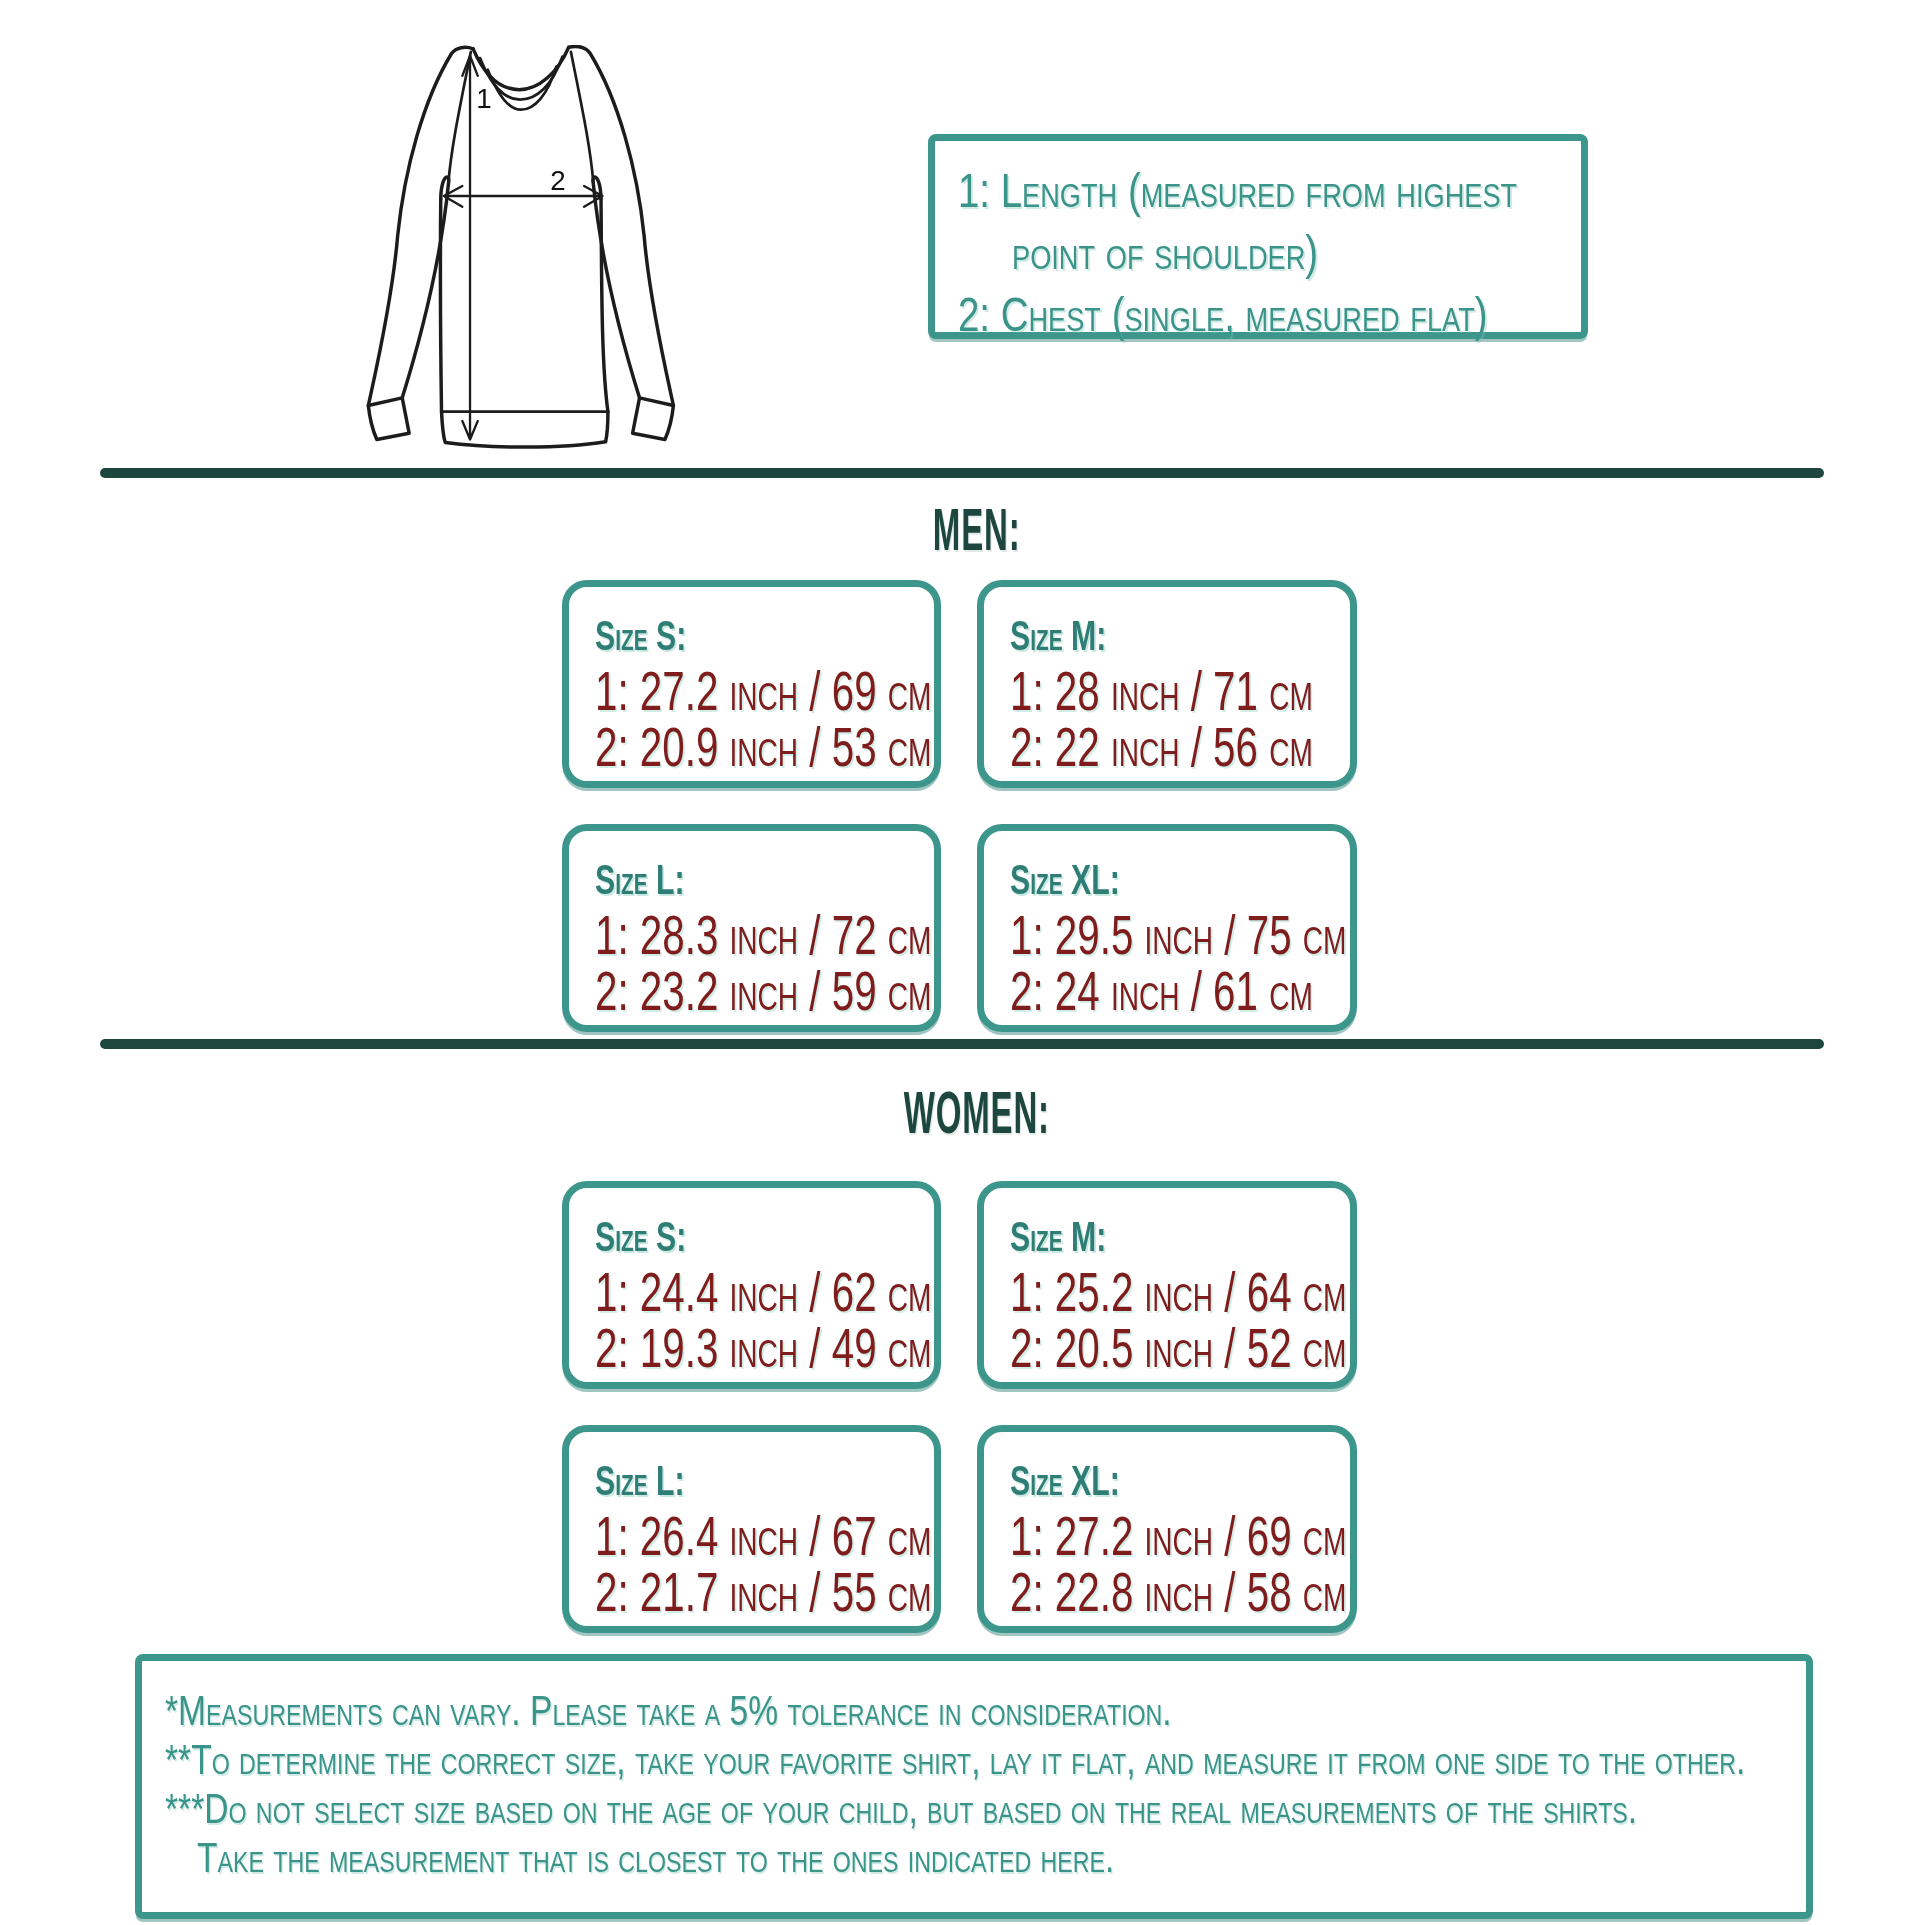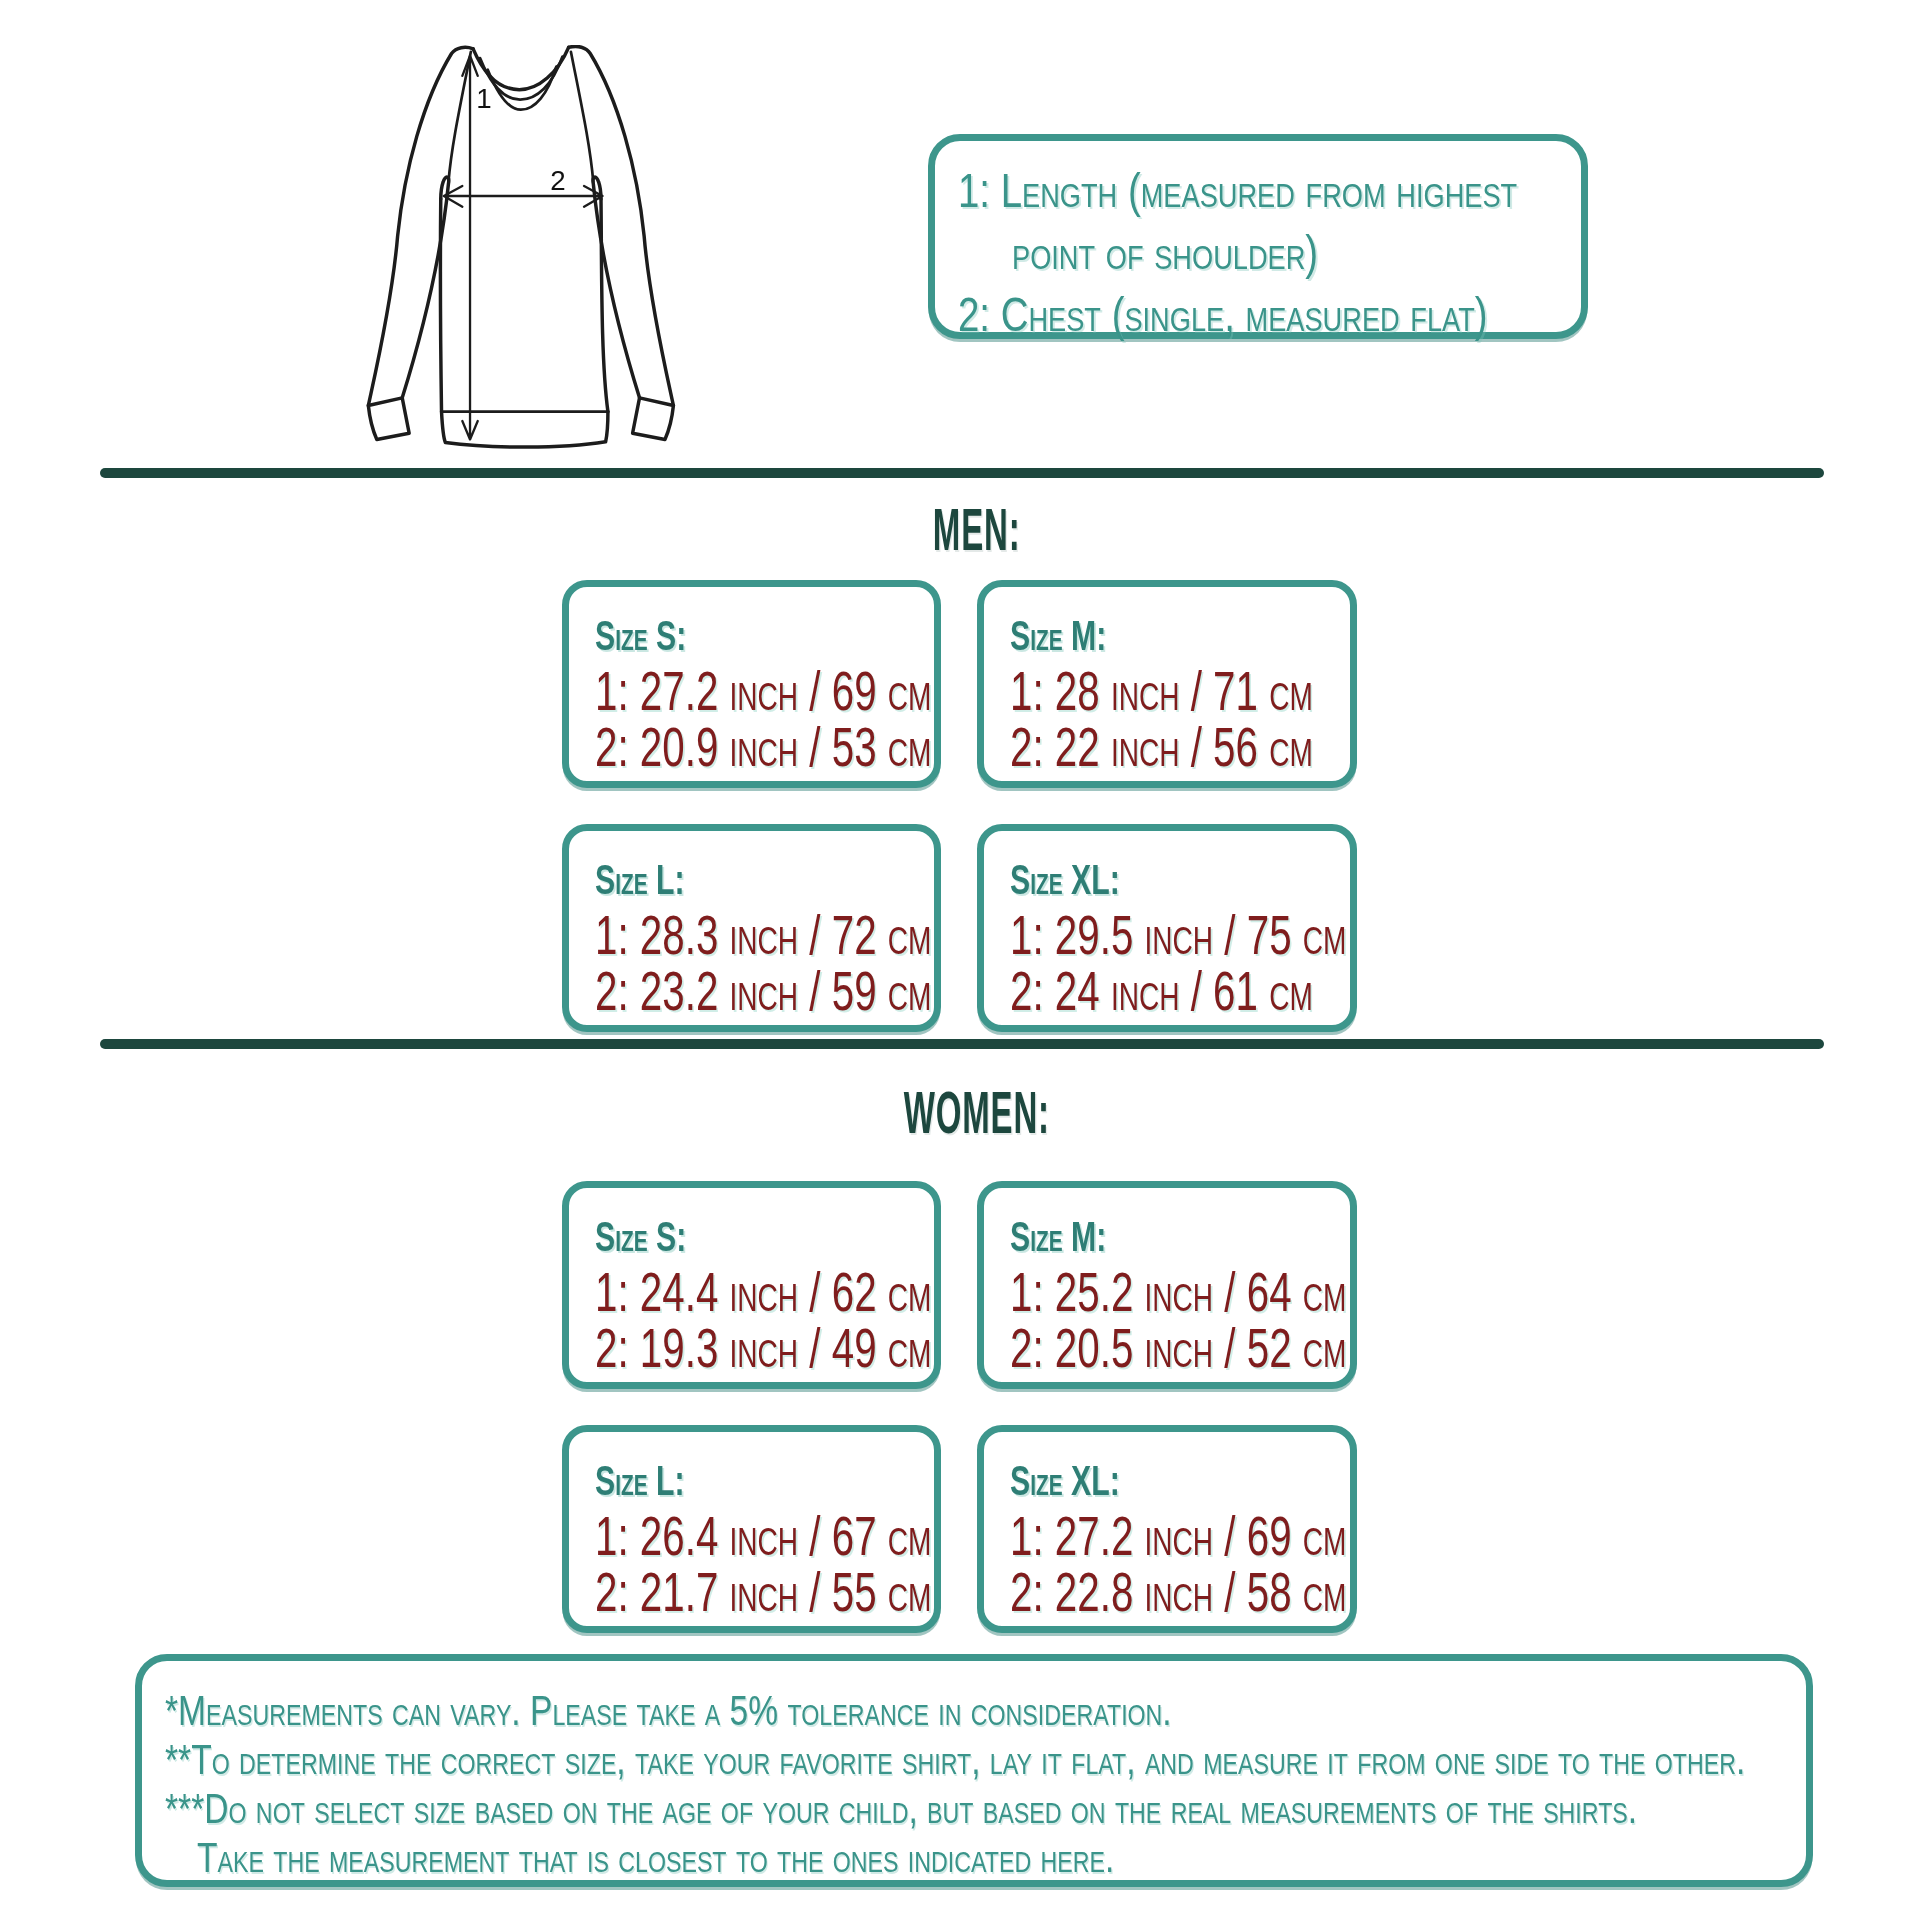--- a/index.html
+++ b/index.html
@@ -28,21 +28,21 @@
   }
   .section-title .ttl{
     display:inline-block;transform:scaleX(0.55);transform-origin:50% 50%;
     letter-spacing:1.5px;white-space:nowrap;
     text-shadow:2.3px 2.3px 0 rgba(29,71,62,0.12);
   }
 
   
   #legend{
     left:928px;top:134px;width:660px;height:205px;
-    border:7.7px solid #3d968c;border-radius:32px;
+    border:7.7px solid #3d968c;border-radius:8px;
     box-sizing:border-box;background:#ffffff;
     box-shadow:0 3.9px 0 -0.8px rgba(46,126,117,.45);
     padding:18.5px 15.4px 0 23px;
   }
   .legend-line{
     font-size:48px;line-height:62px;color:#3a948a;
     text-shadow:2.3px 2.3px 0 rgba(122,196,183,.35);
   }
   .legend-line .squeeze{transform:scaleX(0.8);}
   .legend-line.indent{margin-left:54px;}
@@ -64,22 +64,22 @@
     text-shadow:2.3px 2.3px 0 rgba(122,196,183,.4);
   }
   .size-line{
     font-size:56px;line-height:56px;color:#7f1d1d;
     text-shadow:2.3px 2.3px 0 rgba(150,214,202,.45);
     text-align:center;
   }
 
   
   #footnotes{
-    left:135px;top:1654px;width:1678px;height:233px;
-    border:7.7px solid #3d968c;border-radius:32px;
+    left:135px;top:1654px;width:1678px;height:265px;
+    border:7.7px solid #3d968c;border-radius:8px;
     box-sizing:border-box;background:#ffffff;
     box-shadow:0 3.9px 0 -0.8px rgba(46,126,117,.45);
     padding:25px 7.7px 0 23px;
   }
   .foot-line{
     font-size:42px;line-height:49px;color:#3a948a;
     text-shadow:1.5px 2.3px 0 rgba(122,196,183,.35);
   }
   .foot-line .squeeze{transform:scaleX(0.8);}
   .foot-line.indent{margin-left:32px;}

